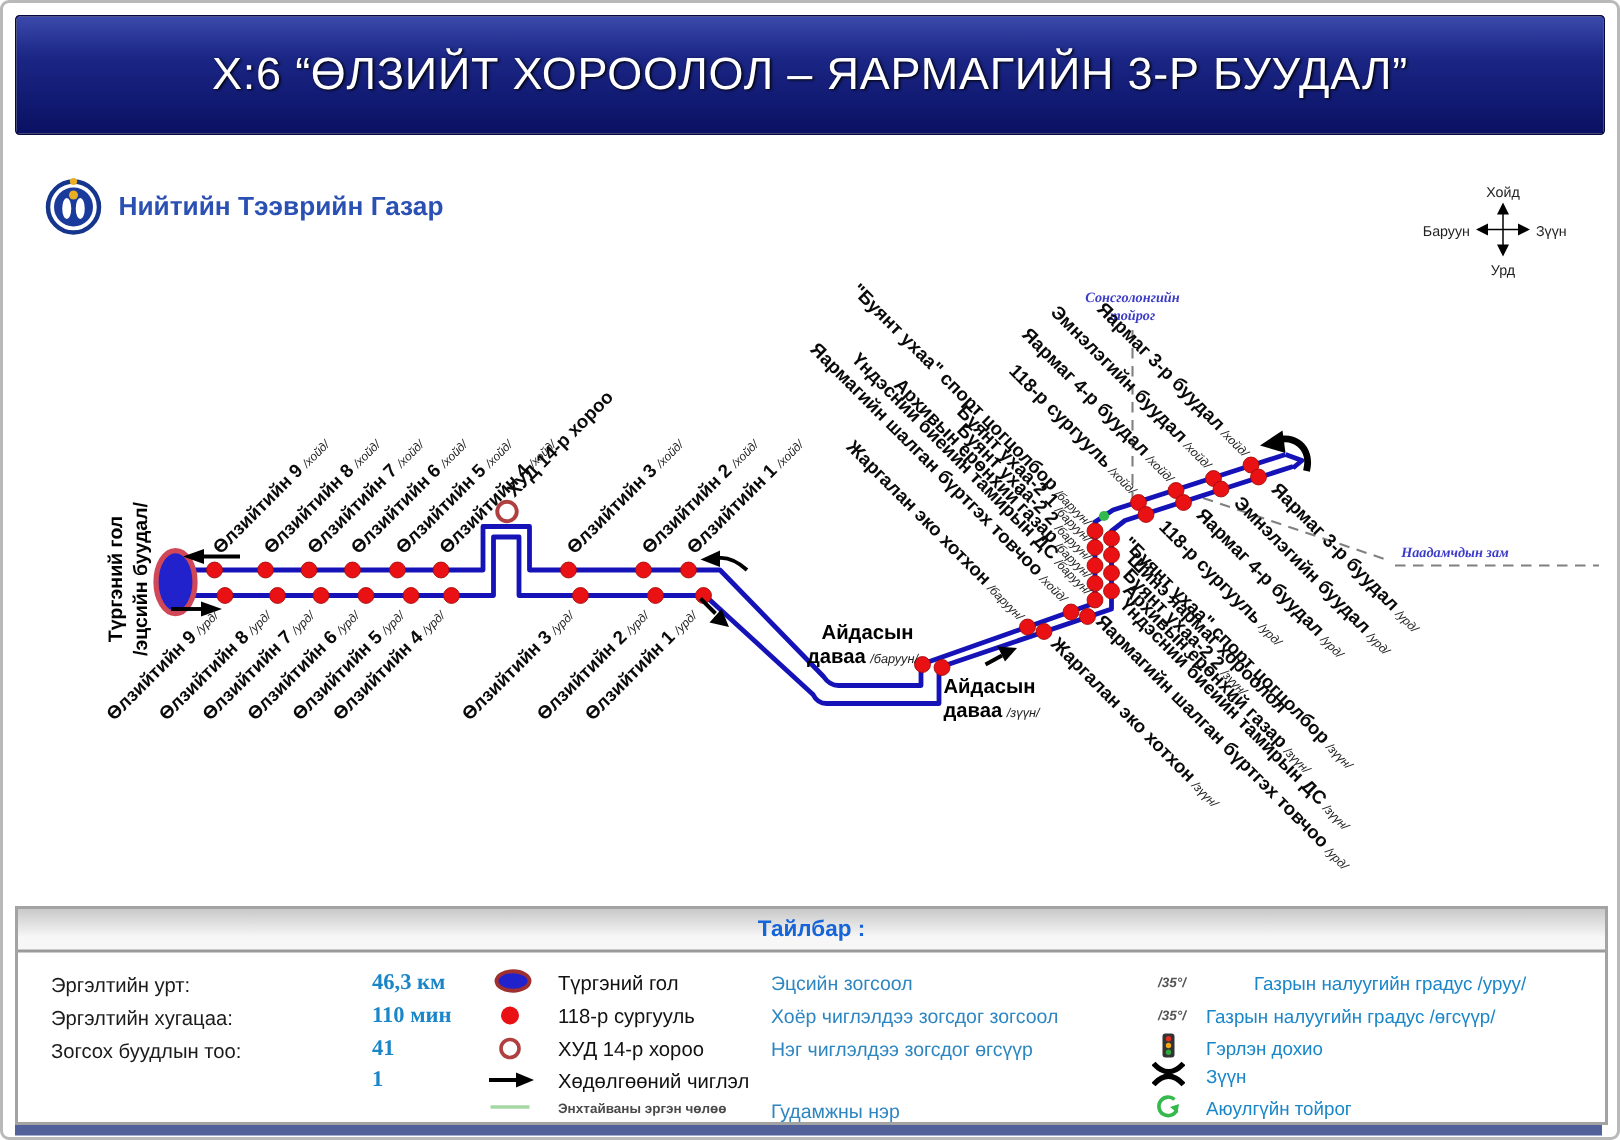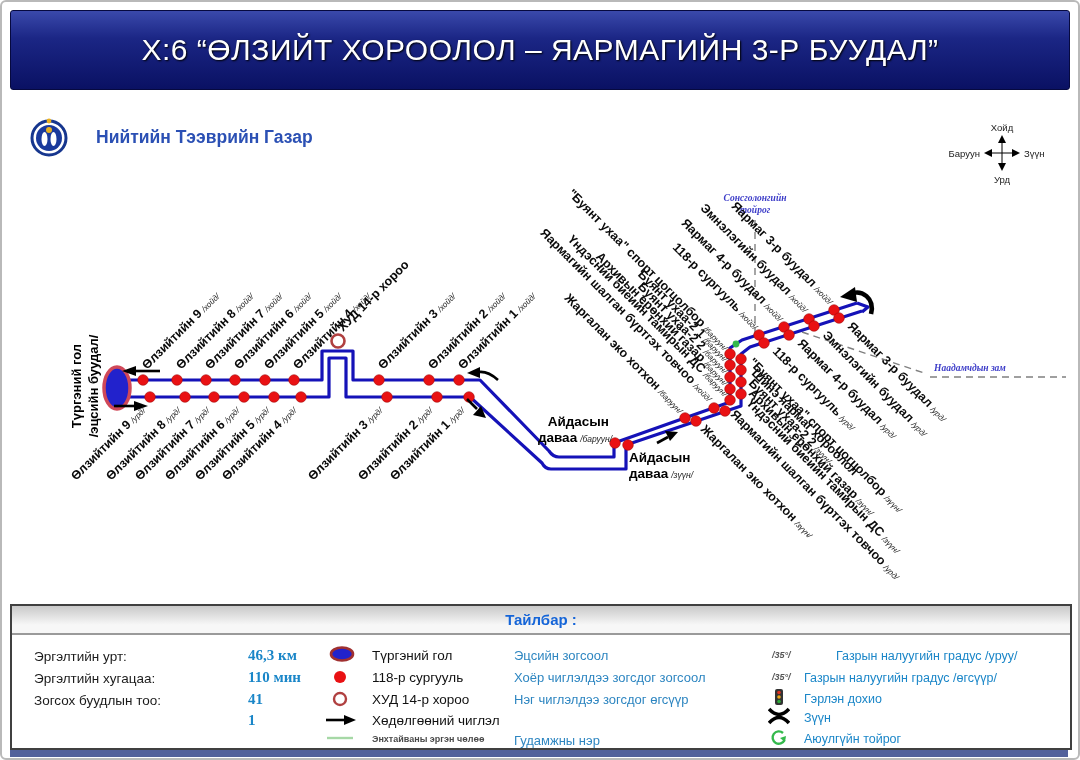--- a/index.html
+++ b/index.html
@@ -8,37 +8,37 @@
   }
   html,body{margin:0;padding:0;background:#fff;}
   .page{position:relative;width:1076px;height:756px;border:2px solid #b9b9b9;border-radius:6px;
         background:#fff;overflow:hidden;font-family:"Liberation Sans",sans-serif;}
   .header{position:absolute;left:8px;top:8px;width:1058px;height:78px;border-radius:3px;
           background:linear-gradient(180deg,#3a49ab 0%,#1b2685 35%,#0a1163 100%);
           border:1px solid #06093f;text-align:center;}
   .header span{display:block;line-height:78px;color:#fff;font-size:30px;font-weight:normal;letter-spacing:.5px;
           text-shadow:1px 1px 2px #000;white-space:nowrap;}
   .brand{position:absolute;left:26px;top:112px;height:46px;display:flex;align-items:center;z-index:3;}
-  .brand .orgname{margin-left:26px;color:#2b50b4;font-size:17.5px;font-weight:bold;text-align:center;}
+  .brand .orgname{margin-left:9px;color:#2b50b4;font-size:17.5px;font-weight:bold;text-align:center;}
   svg.map{position:absolute;left:0;top:0;width:1076px;height:756px;pointer-events:none;z-index:2;}
   
   .lbl{font:bold 12.5px "Liberation Sans",sans-serif;fill:#0a0a0a;}
   .sfx{font:italic 8px "Liberation Sans",sans-serif;fill:#222;}
   .aid{font:bold 13.5px "Liberation Sans",sans-serif;fill:#000;}
   .sfx2{font:italic 8.5px "Liberation Sans",sans-serif;fill:#222;}
   .term{font:bold 13px "Liberation Sans",sans-serif;fill:#000;}
   .road{font:italic bold 9.5px "Liberation Serif",serif;fill:var(--road-label-blue);}
   .cmp{font:9.5px "Liberation Sans",sans-serif;fill:#222;}
   .a-start{text-anchor:start}.a-end{text-anchor:end}.a-mid{text-anchor:middle}
   .route{fill:none;stroke:var(--route-blue);stroke-width:3.2;stroke-linejoin:round;}
   .dash{fill:none;stroke:#808080;stroke-width:1.4;stroke-dasharray:7 5;}
   .dot{fill:var(--stop-red);stroke:#a50b0b;stroke-width:.6;}
   .blk{stroke:#000;stroke-width:2.6;fill:none;}
   
-  .legend{position:absolute;left:8px;top:602px;width:1058px;height:142px;border:2px solid #404040;background:#fff;z-index:4;}
+  .legend{position:absolute;left:8px;top:602px;width:1058px;height:142px;border:2px solid #a3a3a3;background:#fff;z-index:4;}
   .legend-head{height:27px;background:linear-gradient(180deg,#c9c9c9,#f7f7f7 70%);border-bottom:2px solid #9a9a9a;
                text-align:center;line-height:27px;font-size:15px;font-weight:bold;color:#1565d8;}
   .legend-body{position:relative;height:111px;}
   .lg{position:absolute;white-space:nowrap;}
   .sl{font-size:13.5px;color:#1b1b1b;}
   .sv{font-size:15px;font-weight:bold;color:var(--legend-teal);font-family:Liberation Serif, serif;}
   .s2{font-size:13.5px;color:#111;}
   .s2s{font-size:9px;color:#4a4a4a;font-weight:bold;}
   .s3{font-size:13px;color:#2e86c1;}
   .s4{font-size:12.5px;color:var(--legend-teal);}

